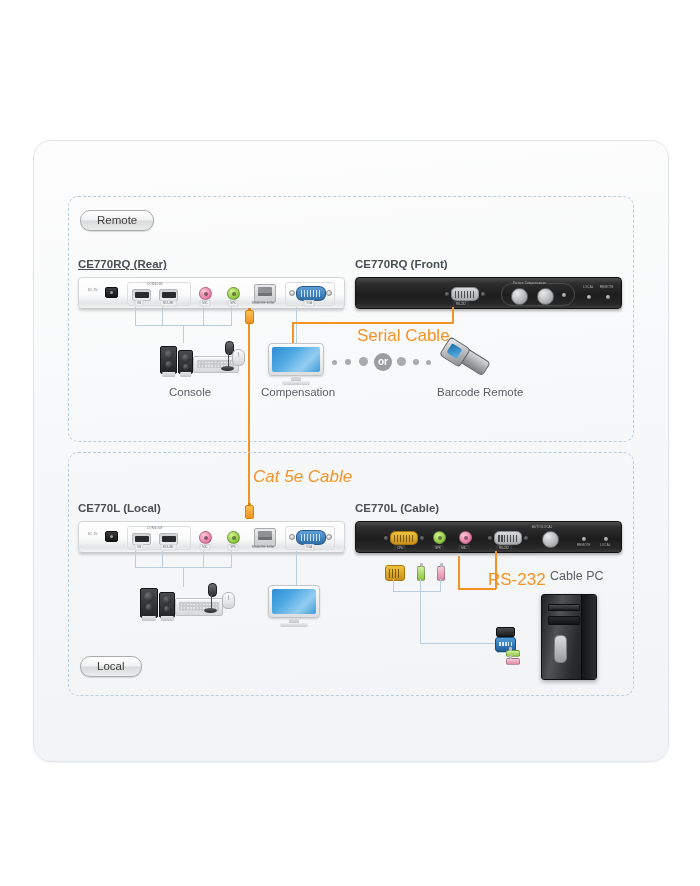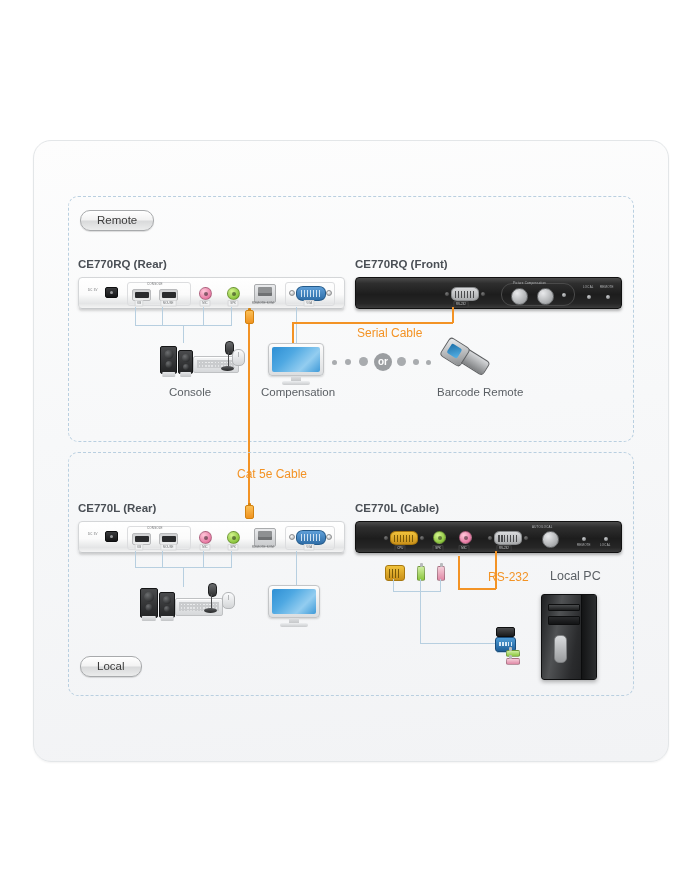--- a/index.html
+++ b/index.html
@@ -88,21 +88,21 @@
        transform:scale(1.1);transform-origin:center top;}
   .plabel.dk{color:#c7c9cb;background:#2a2a2a;border-color:#3d3d3d;}
 
   
   .wire{position:absolute;background:#b7cfe0;}
   .wire.h{height:1.4px;}
   .wire.v{width:1.4px;}
   .orange{position:absolute;background:#f39325;}
   .orange.h{height:1.6px;}
   .orange.v{width:1.6px;}
-  .lbl-orange{position:absolute;color:#f39325;font-size:12px;white-space:nowrap;}
+  .lbl-orange{position:absolute;color:#f39325;font-size:17px;white-space:nowrap;}
   .cap{position:absolute;width:7px;height:12px;border-radius:2px;
        background:linear-gradient(180deg,#fbbf56,#ef9320);border:1px solid #d3820f;}
   .cap:after{content:"";position:absolute;left:2px;top:-3px;width:3px;height:3px;
        background:#d3820f;border-radius:1px;}
 
   
   .cap-txt{position:absolute;font-size:11.5px;color:#5a5f64;white-space:nowrap;}
 
   
   .dot{position:absolute;border-radius:50%;background:#a9acaf;}
@@ -175,21 +175,21 @@
        background:repeating-linear-gradient(90deg,#d6e8f6 0 1.5px,transparent 1.5px 3px);}
 </style>
 </head>
 <body>
 
 <div class="card"></div>
 
 <div class="zone zone-remote"></div>
 <div class="pill pill-remote">Remote</div>
 
-<div class="dev-title" style="left:78px;top:258px;">CE770RQ (Rear)</div>
+<div class="dev-title" style="left:78px;top:258px;text-decoration:underline;">CE770RQ (Rear)</div>
 <div class="panel-white" style="left:78px;top:277px;width:265px;">
   <div class="pwr" style="left:26px;top:9px;">
       <i></i>
     </div>
   <div class="ptxt" style="left:9px;top:11px;">DC 5V</div>
 
   <div class="grp" style="left:48px;top:4px;width:62px;height:22px;"></div>
   <div class="ptxt" style="left:68px;top:4.5px;">CONSOLE</div>
   <div class="usb" style="left:53px;top:11px;">
       <i></i>
@@ -302,26 +302,26 @@
   <div class="body"></div>
     <div class="head">
       <div class="win"></div>
     </div>
 </div>
 <div class="cap-txt" style="left:437px;top:386px;">Barcode Remote</div>
 
 <div class="orange v" style="left:248px;top:318px;height:190px;"></div>
 <div class="cap" style="left:245px;top:310px;"></div>
 <div class="cap" style="left:245px;top:505px;"></div>
-<div class="lbl-orange" style="left:237px;top:467px;">Cat 5e Cable</div>
+<div class="lbl-orange" style="left:253px;top:467px;font-style:italic;">Cat 5e Cable</div>
 
 <div class="zone zone-local"></div>
 <div class="pill pill-local">Local</div>
 
-<div class="dev-title" style="left:78px;top:502px;">CE770L (Rear)</div>
+<div class="dev-title" style="left:78px;top:502px;">CE770L (Local)</div>
 <div class="panel-white" style="left:78px;top:521px;width:265px;">
   <div class="pwr" style="left:26px;top:9px;">
       <i></i>
     </div>
   <div class="ptxt" style="left:9px;top:11px;">DC 5V</div>
 
   <div class="grp" style="left:48px;top:4px;width:62px;height:22px;"></div>
   <div class="ptxt" style="left:68px;top:4.5px;">CONSOLE</div>
   <div class="usb" style="left:53px;top:11px;">
       <i></i>
@@ -425,21 +425,21 @@
   </div>
 
 <div class="mon" style="left:268px;top:585px;width:52px;">
   <div class="bez">
       <div class="scr"></div>
     </div>
     <div class="neck"></div>
     <div class="foot"></div>
 </div>
 
-<div class="cap-txt" style="left:550px;top:569px;font-size:12.5px;">Local PC</div>
+<div class="cap-txt" style="left:550px;top:569px;font-size:12.5px;">Cable PC</div>
 <div class="tower" style="left:541px;top:594px;">
   <div class="side"></div>
   <div class="bay" style="top:9px;"></div>
   <div class="slot" style="top:21px;"></div>
   <div class="pbtn" style="top:40px;"></div>
 </div>
 
 <div class="db9 gold" style="left:385px;top:565px;width:18px;height:14px;border-radius:3px;">
     <i></i>
   </div>

